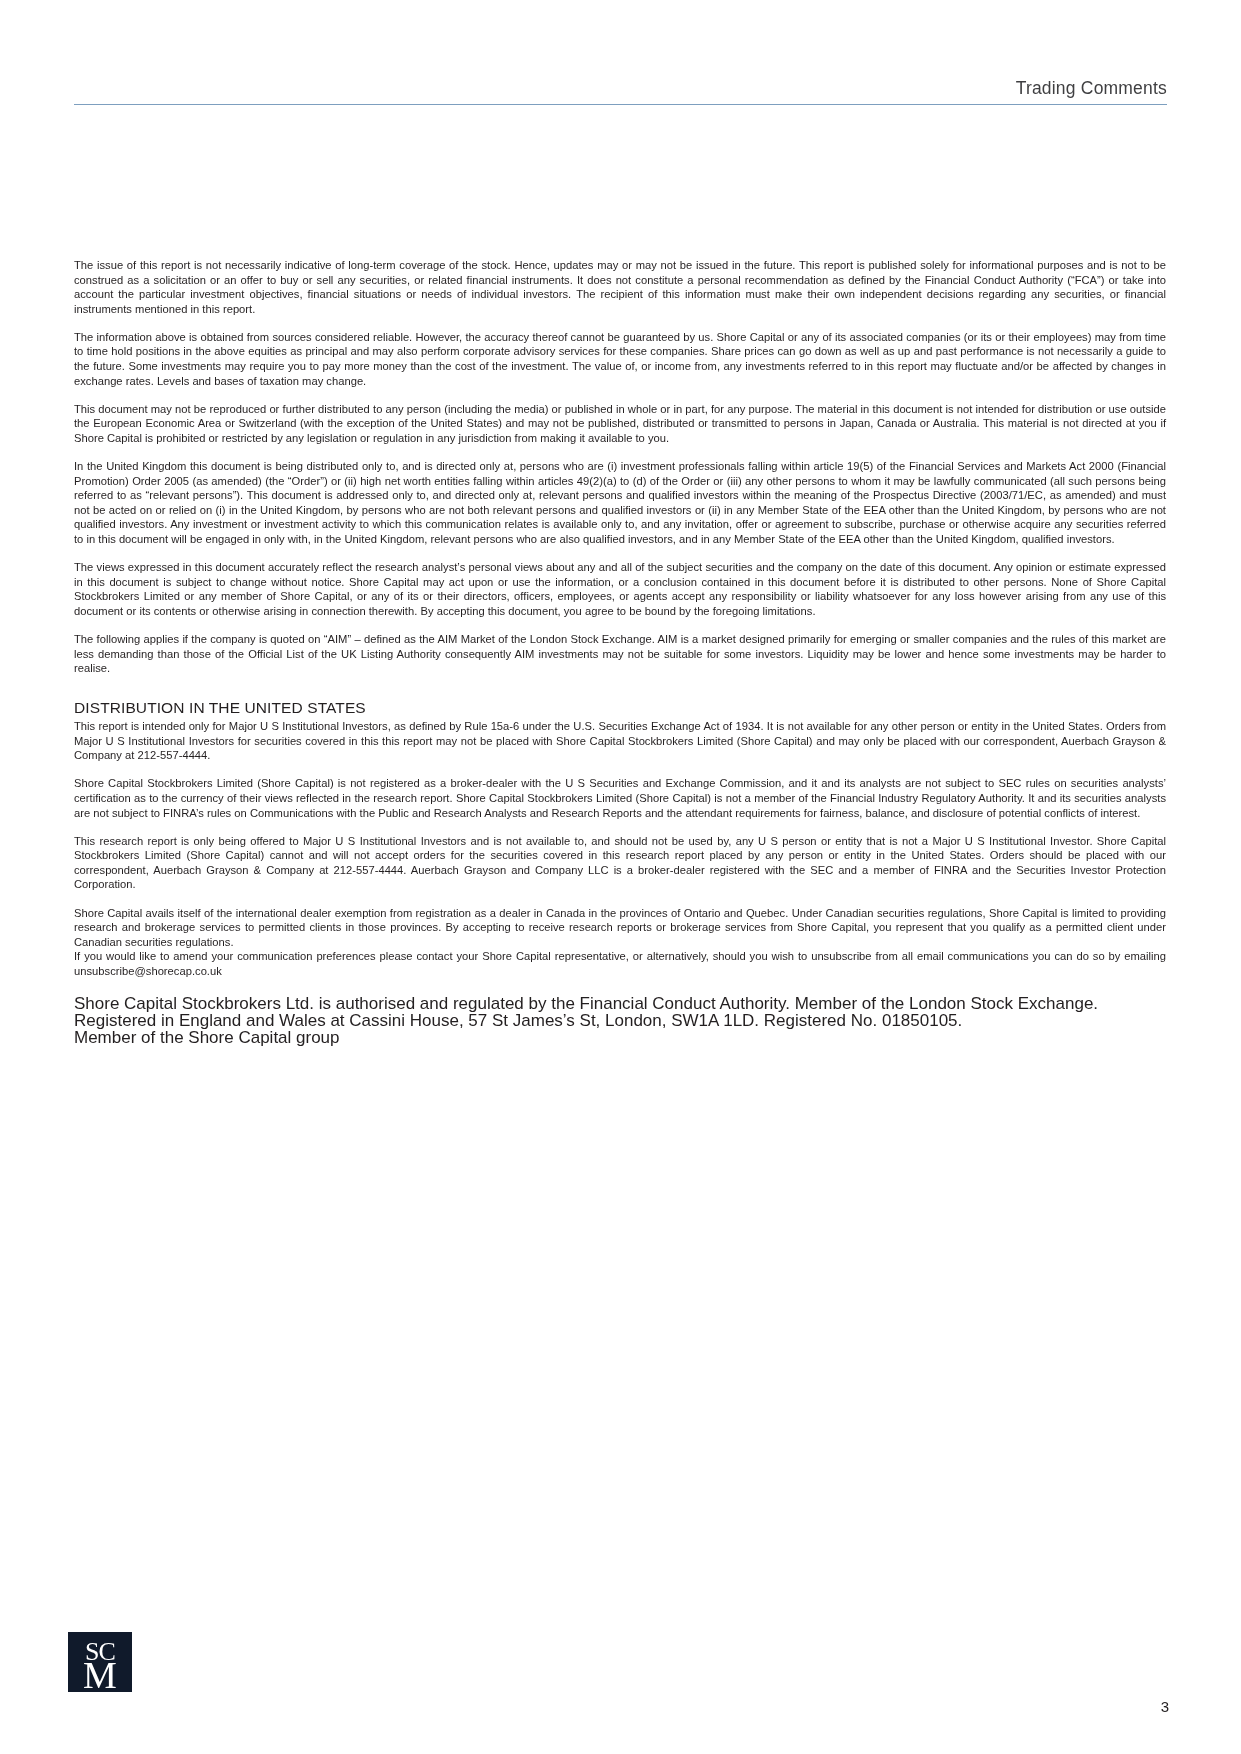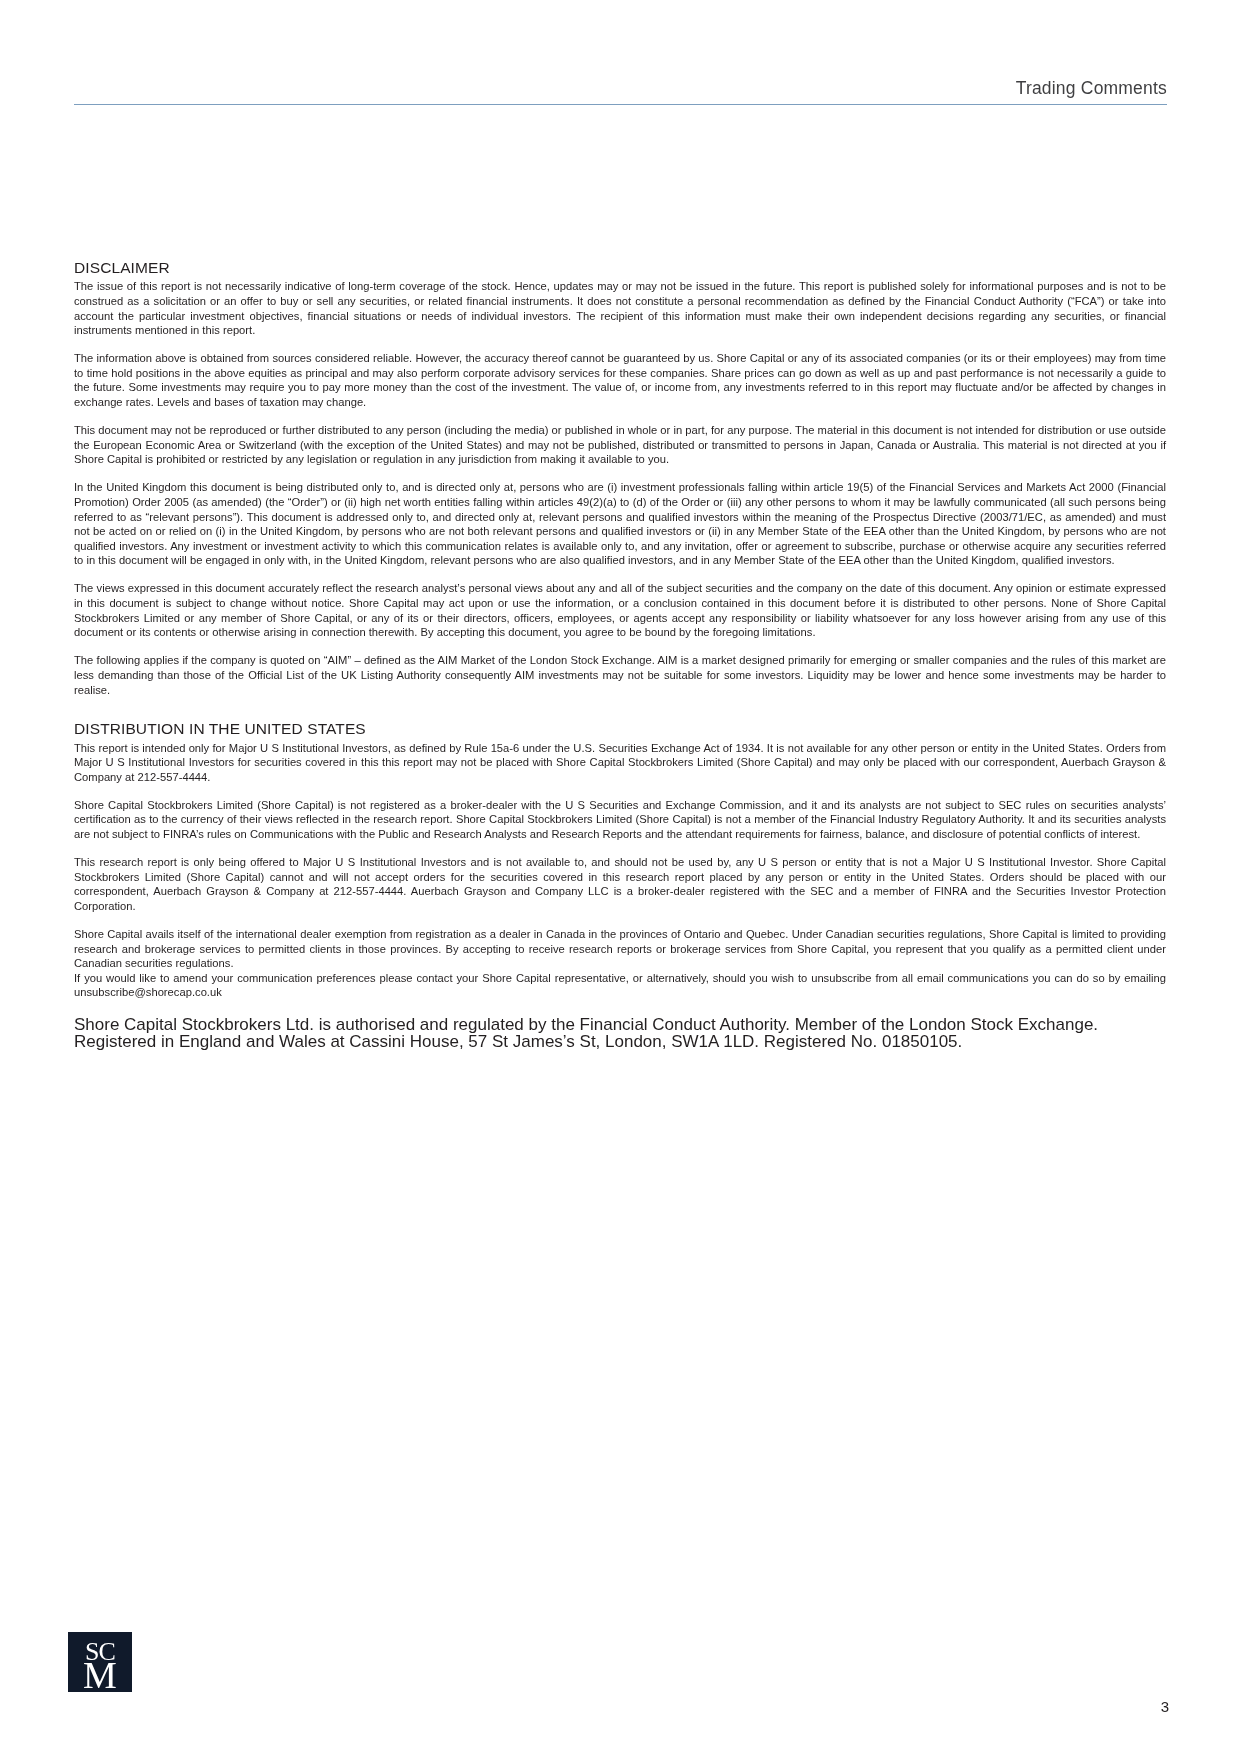--- a/index.html
+++ b/index.html
@@ -147,39 +147,39 @@
 
 <div class="page">
 
   <div class="header">
     <div class="header-title">Trading Comments</div>
     <div class="header-rule"></div>
   </div>
 
   <div class="content">
 
-    <h2 class="section-heading">DISCLAIMER</h2>
     <p class="body-text">The issue of this report is not necessarily indicative of long-term coverage of the stock. Hence, updates may or may not be issued in the future. This report is published solely for informational purposes and is not to be construed as a solicitation or an offer to buy or sell any securities, or related financial instruments. It does not constitute a personal recommendation as defined by the Financial Conduct Authority (“FCA”) or take into account the particular investment objectives, financial situations or needs of individual investors. The recipient of this information must make their own independent decisions regarding any securities, or financial instruments mentioned in this report.</p>
     <p class="body-text">The information above is obtained from sources considered reliable. However, the accuracy thereof cannot be guaranteed by us. Shore Capital or any of its associated companies (or its or their employees) may from time to time hold positions in the above equities as principal and may also perform corporate advisory services for these companies. Share prices can go down as well as up and past performance is not necessarily a guide to the future. Some investments may require you to pay more money than the cost of the investment. The value of, or income from, any investments referred to in this report may fluctuate and/or be affected by changes in exchange rates. Levels and bases of taxation may change.</p>
     <p class="body-text">This document may not be reproduced or further distributed to any person (including the media) or published in whole or in part, for any purpose. The material in this document is not intended for distribution or use outside the European Economic Area or Switzerland (with the exception of the United States) and may not be published, distributed or transmitted to persons in Japan, Canada or Australia.  This material is not directed at you if Shore Capital is prohibited or restricted by any legislation or regulation in any jurisdiction from making it available to you.</p>
     <p class="body-text">In the United Kingdom this document is being distributed only to, and is directed only at, persons who are (i) investment professionals falling within article 19(5) of the Financial Services and Markets Act 2000 (Financial Promotion) Order 2005 (as amended) (the “Order”) or (ii) high net worth entities falling within articles 49(2)(a) to (d) of the Order or (iii) any other persons to whom it may be lawfully communicated (all such persons being referred to as “relevant persons”).  This document is addressed only to, and directed only at, relevant persons and qualified investors within the meaning of the Prospectus Directive (2003/71/EC, as amended) and must not be acted on or relied on (i) in the United Kingdom, by persons who are not both relevant persons and qualified investors or (ii) in any Member State of the EEA other than the United Kingdom, by persons who are not qualified investors.  Any investment or investment activity to which this communication relates is available only to, and any invitation, offer or agreement to subscribe, purchase or otherwise acquire any securities referred to in this document will be engaged in only with, in the United Kingdom, relevant persons who are also qualified investors, and in any Member State of the EEA other than the United Kingdom, qualified investors.</p>
     <p class="body-text">The views expressed in this document accurately reflect the research analyst’s personal views about any and all of the subject securities and the company on the date of this document. Any opinion or estimate expressed in this document is subject to change without notice. Shore Capital may act upon or use the information, or a conclusion contained in this document before it is distributed to other persons. None of Shore Capital Stockbrokers Limited or any member of Shore Capital, or any of its or their directors, officers, employees, or agents accept any responsibility or liability whatsoever for any loss however arising from any use of this document or its contents or otherwise arising in connection therewith. By accepting this document, you agree to be bound by the foregoing limitations.</p>
     <p class="body-text">The following applies if the company is quoted on “AIM” – defined as the AIM Market of the London Stock Exchange. AIM is a market designed primarily for emerging or smaller companies and the rules of this market are less demanding than those of the Official List of the UK Listing Authority consequently AIM investments may not be suitable for some investors. Liquidity may be lower and hence some investments may be harder to realise.</p>
 
     <h2 class="section-heading spaced">DISTRIBUTION IN THE UNITED STATES</h2>
     <p class="body-text">This report is intended only for Major U S Institutional Investors, as defined by Rule 15a-6 under the U.S. Securities Exchange Act of 1934. It is not available for any other person or entity in the United States.  Orders from Major U S Institutional Investors for securities covered in this this report may not be placed with Shore Capital Stockbrokers Limited (Shore Capital) and may only be placed with our correspondent, Auerbach Grayson &amp; Company at 212-557-4444.</p>
     <p class="body-text">Shore Capital Stockbrokers Limited (Shore Capital) is not registered as a broker-dealer with the U S Securities and Exchange Commission, and it and its analysts are not subject to SEC rules on securities analysts’ certification as to the currency of their views reflected in the research report.  Shore Capital Stockbrokers Limited (Shore Capital) is not a member of the Financial Industry Regulatory Authority.  It and its securities analysts are not subject to FINRA’s rules on Communications with the Public and Research Analysts and Research Reports and the attendant requirements for fairness, balance, and disclosure of potential conflicts of interest.</p>
     <p class="body-text">This research report is only being offered to Major U S Institutional Investors and is not available to, and should not be used by, any U S person or entity that is not a Major U S Institutional Investor.  Shore Capital Stockbrokers Limited (Shore Capital) cannot and will not accept orders for the securities covered in this research report placed by any person or entity in the United States.  Orders should be placed with our correspondent, Auerbach Grayson &amp; Company at 212-557-4444. Auerbach Grayson and Company LLC is a broker-dealer registered with the SEC and a member of FINRA and the Securities Investor Protection Corporation.</p>
 
     <p class="body-text nogap">Shore Capital avails itself of the international dealer exemption from registration as a dealer in Canada in the provinces of Ontario and Quebec.  Under Canadian securities regulations, Shore Capital is limited to providing research and brokerage services to permitted clients in those provinces.  By accepting to receive research reports or brokerage services from Shore Capital, you represent that you qualify as a permitted client under Canadian securities regulations.</p>
     <p class="body-text">If you would like to amend your communication preferences please contact your Shore Capital representative, or alternatively, should you wish to unsubscribe from all email communications you can do so by emailing unsubscribe@shorecap.co.uk</p>
 
     <div class="closing">
       <p>Shore Capital Stockbrokers Ltd. is authorised and regulated by the Financial Conduct Authority. Member of the London Stock Exchange.</p>
       <p>Registered in England and Wales at Cassini House, 57 St James’s St, London, SW1A 1LD. Registered No. 01850105.</p>
+      <p>Member of the Shore Capital group</p>
     </div>
 
   </div>
 
   <div class="footer">
     <div class="logo">
       <div class="sc">SC</div>
       <div class="m">M</div>
     </div>
     <div class="page-number">3</div>

